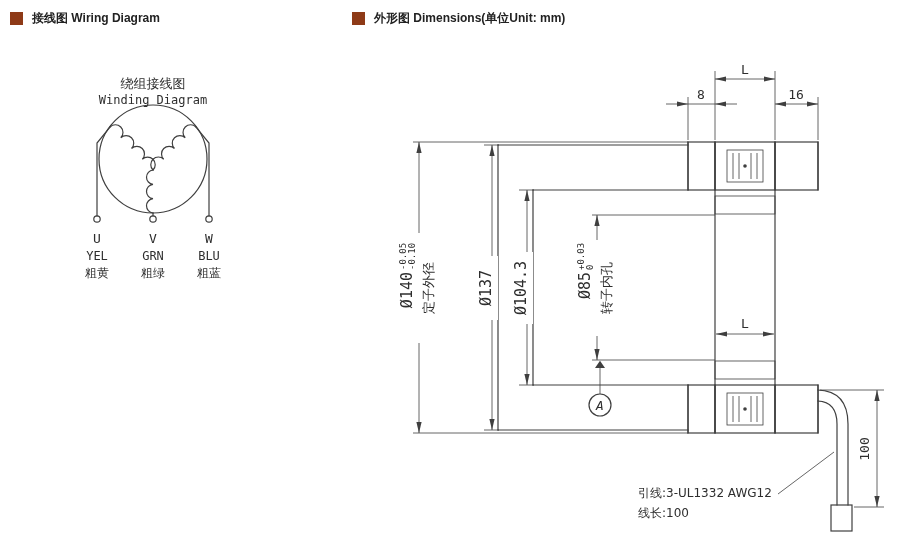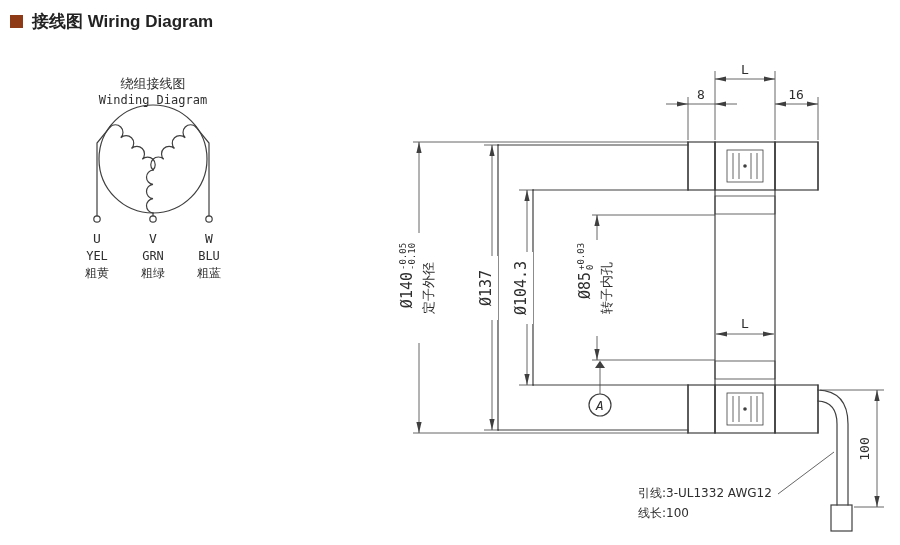--- a/index.html
+++ b/index.html
@@ -1,37 +1,41 @@
 <!DOCTYPE html>
 <html><head>
 <meta charset="utf-8">
 <style>
   html,body{margin:0;padding:0;background:#ffffff;}
   #page{position:relative;width:900px;height:545px;background:#ffffff;overflow:hidden;
         font-family:"Liberation Sans", sans-serif;}
   .hdr{position:absolute;top:10px;display:flex;align-items:center;gap:9px;
-       font-weight:bold;font-size:17px;color:#222222;}
+       font-weight:bold;font-size:12px;color:#222222;}
   .hdr .sq{width:13px;height:13px;background:#8e3a17;display:inline-block;}
   svg{position:absolute;left:0;top:0;}
   .ln{stroke:#3f3f3f;stroke-width:1.2;fill:none;stroke-linecap:square;}
   .thin{stroke:#3f3f3f;stroke-width:0.8;fill:none;}
   .dim{stroke:#3f3f3f;stroke-width:0.8;fill:none;}
   .tmono{font-family:"DejaVu Sans Mono", monospace;fill:#2e2e2e;}
   .tcjk{font-family:"DejaVu Sans", sans-serif;fill:#2e2e2e;}
   .f15{font-size:15px;} .f13{font-size:13px;} .f12{font-size:12px;} .f9{font-size:9px;}
   .mask{fill:#ffffff;}
 </style>
 </head>
 <body>
 
 <div id="page">
 
   <div class="hdr" style="left:10px">
     <span class="sq"></span>
     <span>接线图 Wiring Diagram</span>
+  </div>
+  <div class="hdr" style="left:352px">
+    <span class="sq"></span>
+    <span>外形图 Dimensions(单位Unit: mm)</span>
   </div>
 
   <svg width="900" height="545" viewBox="0 0 900 545">
     <defs>
       <marker id="arr" viewBox="0 0 12 7" markerWidth="12" markerHeight="7" refX="11.5" refY="3.5" orient="auto-start-reverse" markerUnits="userSpaceOnUse">
         <path d="M0.5,0.9 L11.5,3.5 L0.5,6.1 Z" fill="#3f3f3f"></path>
       </marker>
       <pattern id="xh" width="7" height="7" patternUnits="userSpaceOnUse">
         <path d="M0,7 L7,0 M0,0 L7,7" stroke="#5a5a5a" stroke-width="0.7"></path>
       </pattern>

